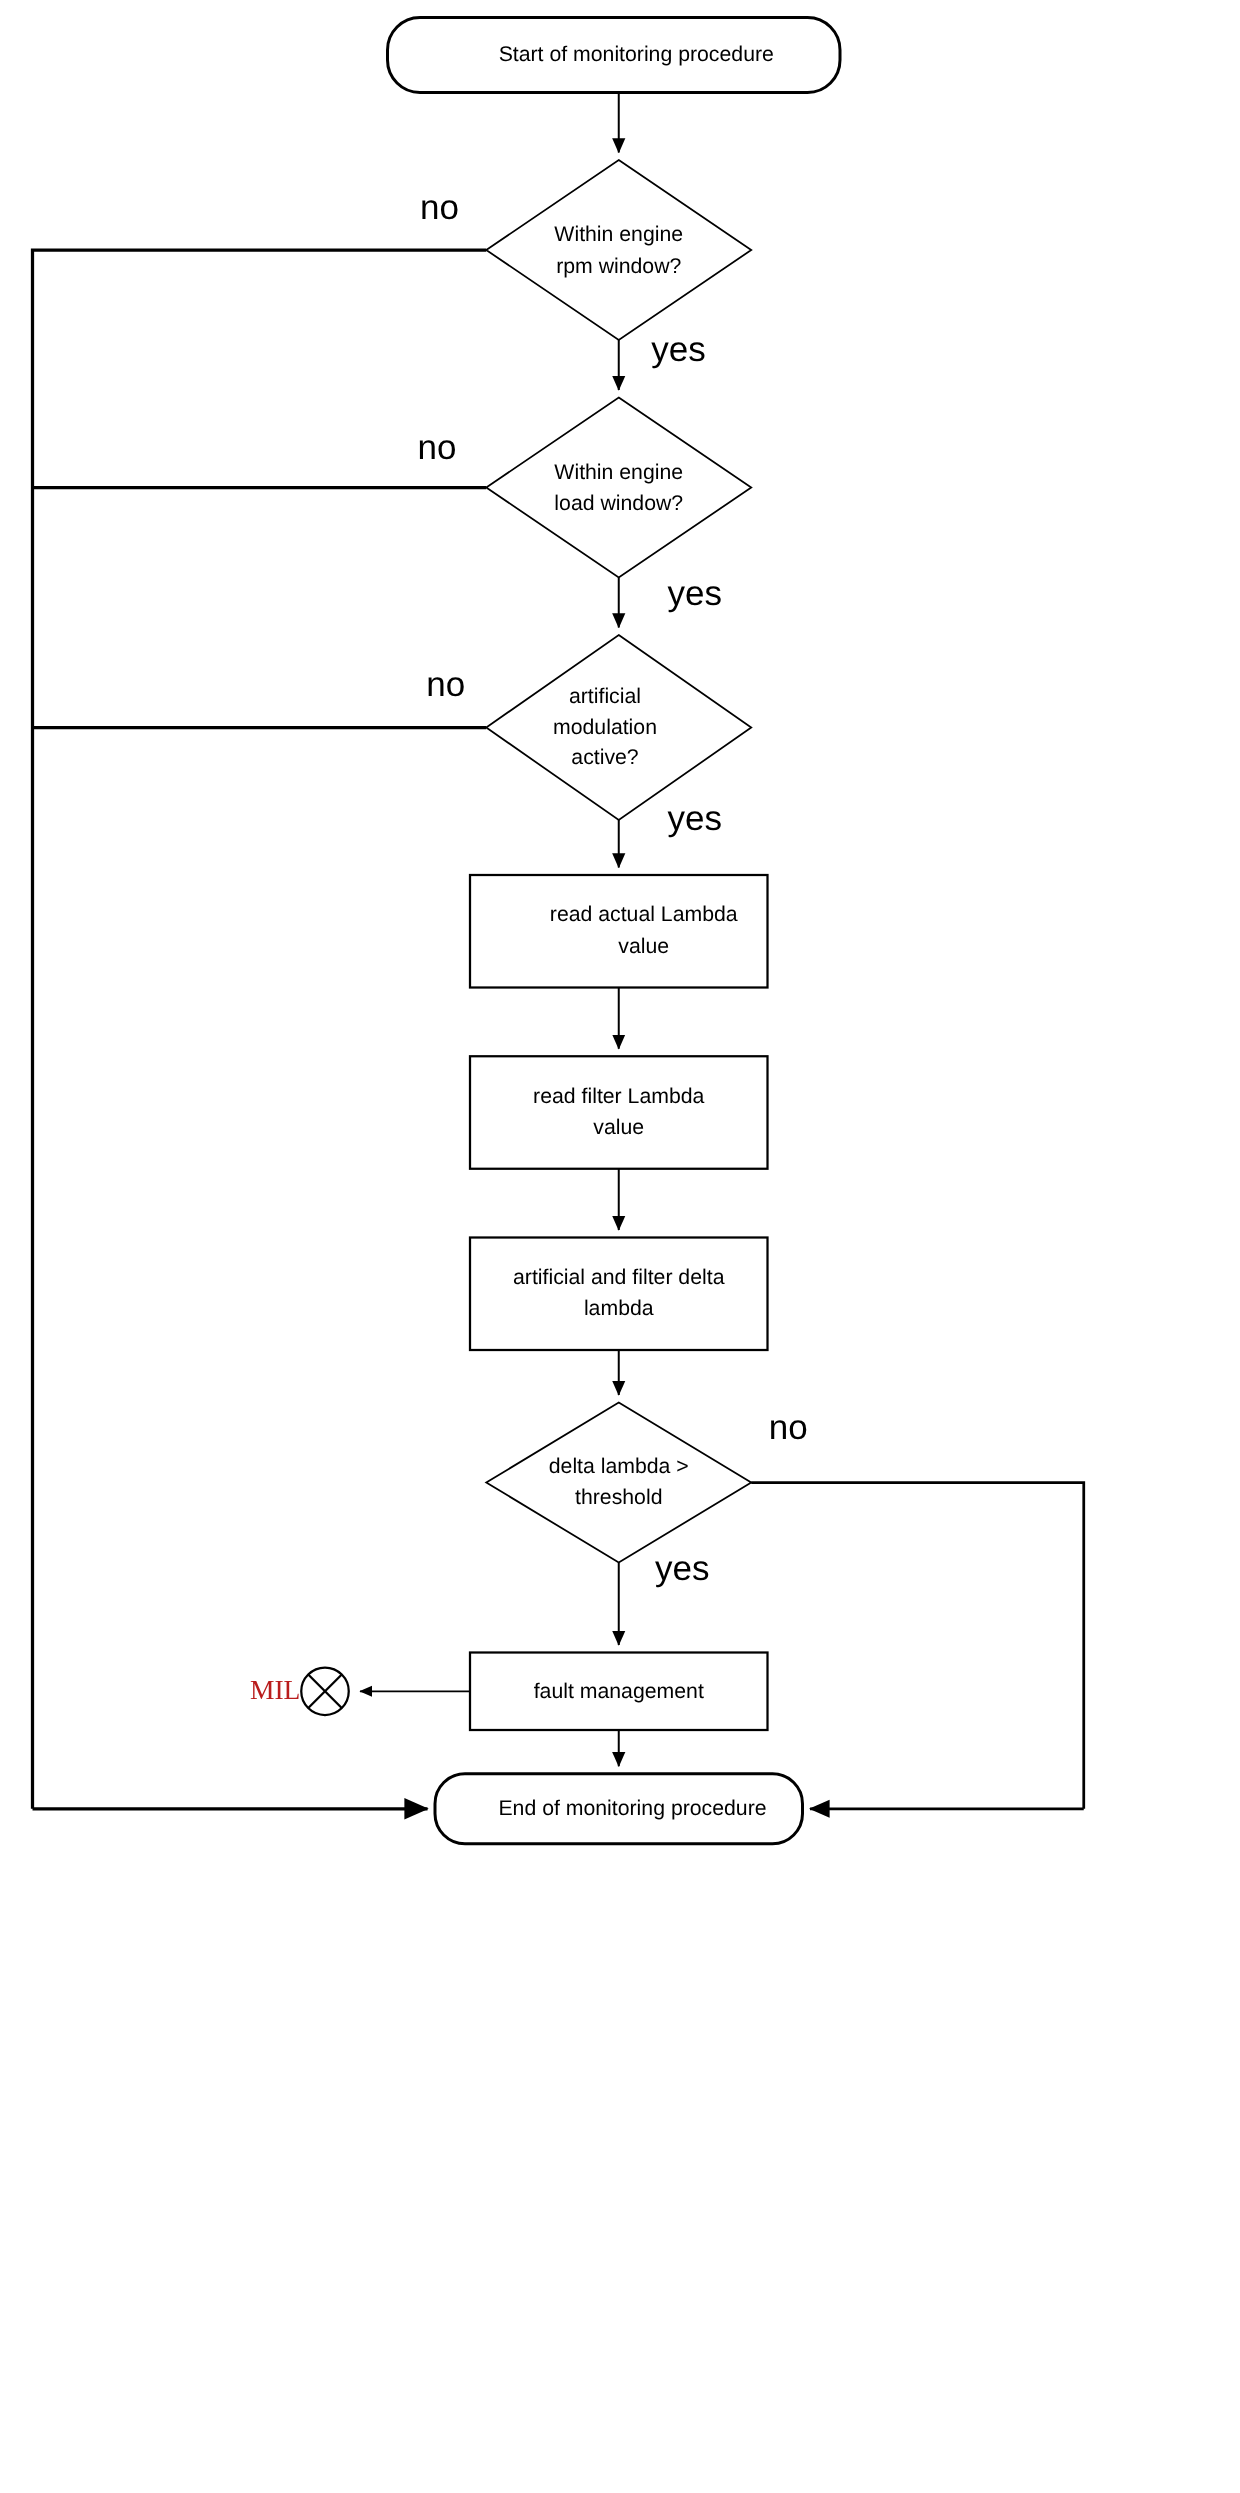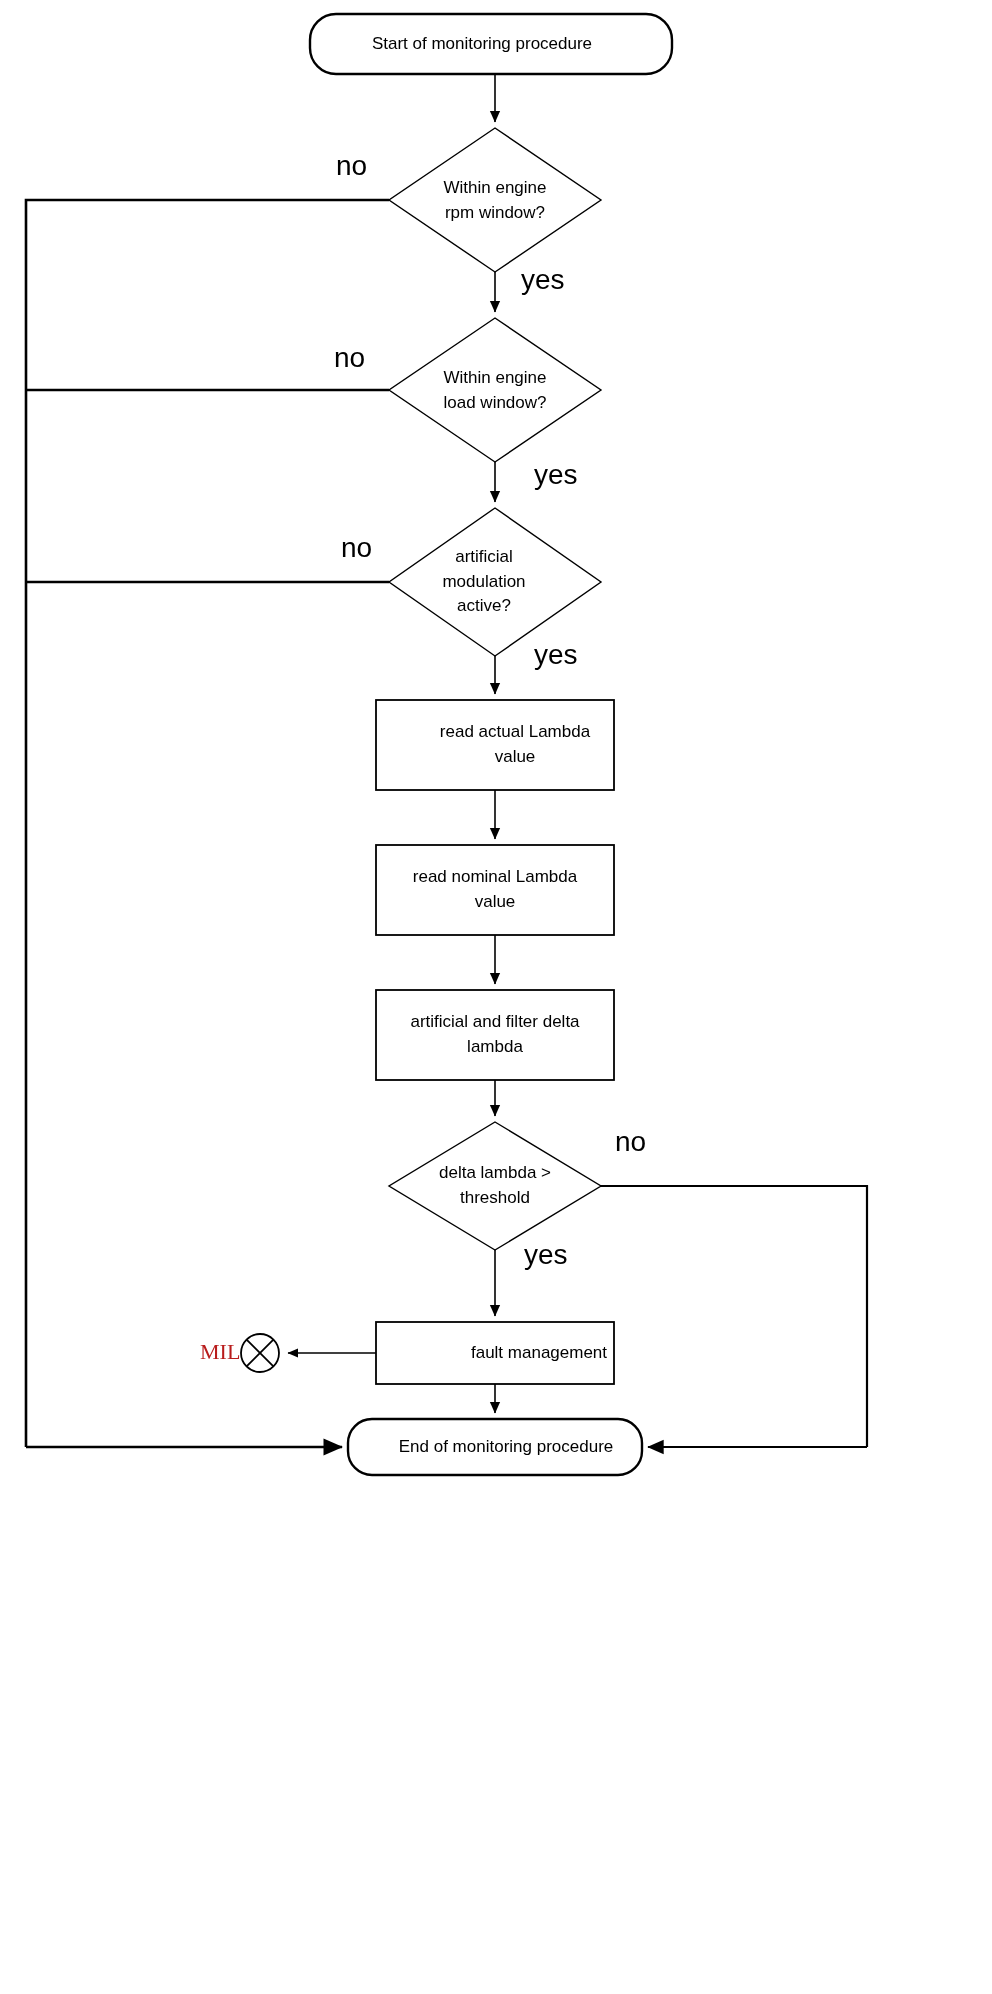--- a/index.html
+++ b/index.html
@@ -96,45 +96,45 @@
     <polyline points="389,390 26,390" fill="none" stroke="#000000" stroke-width="2.6"></polyline>
 
     <polyline points="389,582 26,582" fill="none" stroke="#000000" stroke-width="2.6"></polyline>
 
     <line x1="26" y1="1447" x2="342" y2="1447" stroke="#000000" stroke-width="2.6" marker-end="url(#arrowbig)"></line>
 
     <polyline points="601,1186 867,1186 867,1447" fill="none" stroke="#000000" stroke-width="2.2"></polyline>
     <line x1="867" y1="1447" x2="648" y2="1447" stroke="#000000" stroke-width="2.2" marker-end="url(#arrowbig)"></line>
   </svg>
 
-  <div class="nodeLabel" style="left:301px;top:14px;width:362px;height:60px;">Start of monitoring procedure</div>
+  <div class="nodeLabel" style="left:328px;top:14px;width:362px;height:60px;">Start of monitoring procedure</div>
 
   <div class="nodeLabel" style="left:415px;top:170px;width:160px;height:62px;">Within engine
 rpm window?</div>
 
   <div class="nodeLabel" style="left:415px;top:360px;width:160px;height:62px;">Within engine
 load window?</div>
 
   <div class="nodeLabel" style="left:409px;top:535px;width:150px;height:94px;text-align:center;">artificial
 modulation
 active?</div>
 
   <div class="nodeLabel" style="left:376px;top:700px;width:238px;height:90px;padding-left:20px;">read actual Lambda
 value</div>
 
-  <div class="nodeLabel" style="left:376px;top:845px;width:238px;height:90px;">read nominal Lambda
+  <div class="nodeLabel" style="left:376px;top:845px;width:238px;height:90px;">read filter Lambda
 value</div>
 
   <div class="nodeLabel" style="left:376px;top:990px;width:238px;height:90px;">artificial and filter delta
 lambda</div>
 
   <div class="nodeLabel" style="left:415px;top:1155px;width:160px;height:62px;">delta lambda &gt;
 threshold</div>
 
-  <div class="nodeLabel" style="left:376px;top:1322px;width:238px;height:62px;padding-left:44px;">fault management</div>
+  <div class="nodeLabel" style="left:376px;top:1322px;width:238px;height:62px;">fault management</div>
 
   <div class="milLabel" style="left:200px;top:1341px;">MIL</div>
 
   <div class="nodeLabel" style="left:348px;top:1419px;width:294px;height:56px;margin-left:11px;">End of monitoring procedure</div>
 
   <div class="edgeLabel" style="left:336px;top:152px;">no</div>
   <div class="edgeLabel" style="left:521px;top:266px;">yes</div>
 
   <div class="edgeLabel" style="left:334px;top:344px;">no</div>
   <div class="edgeLabel" style="left:534px;top:461px;">yes</div>

